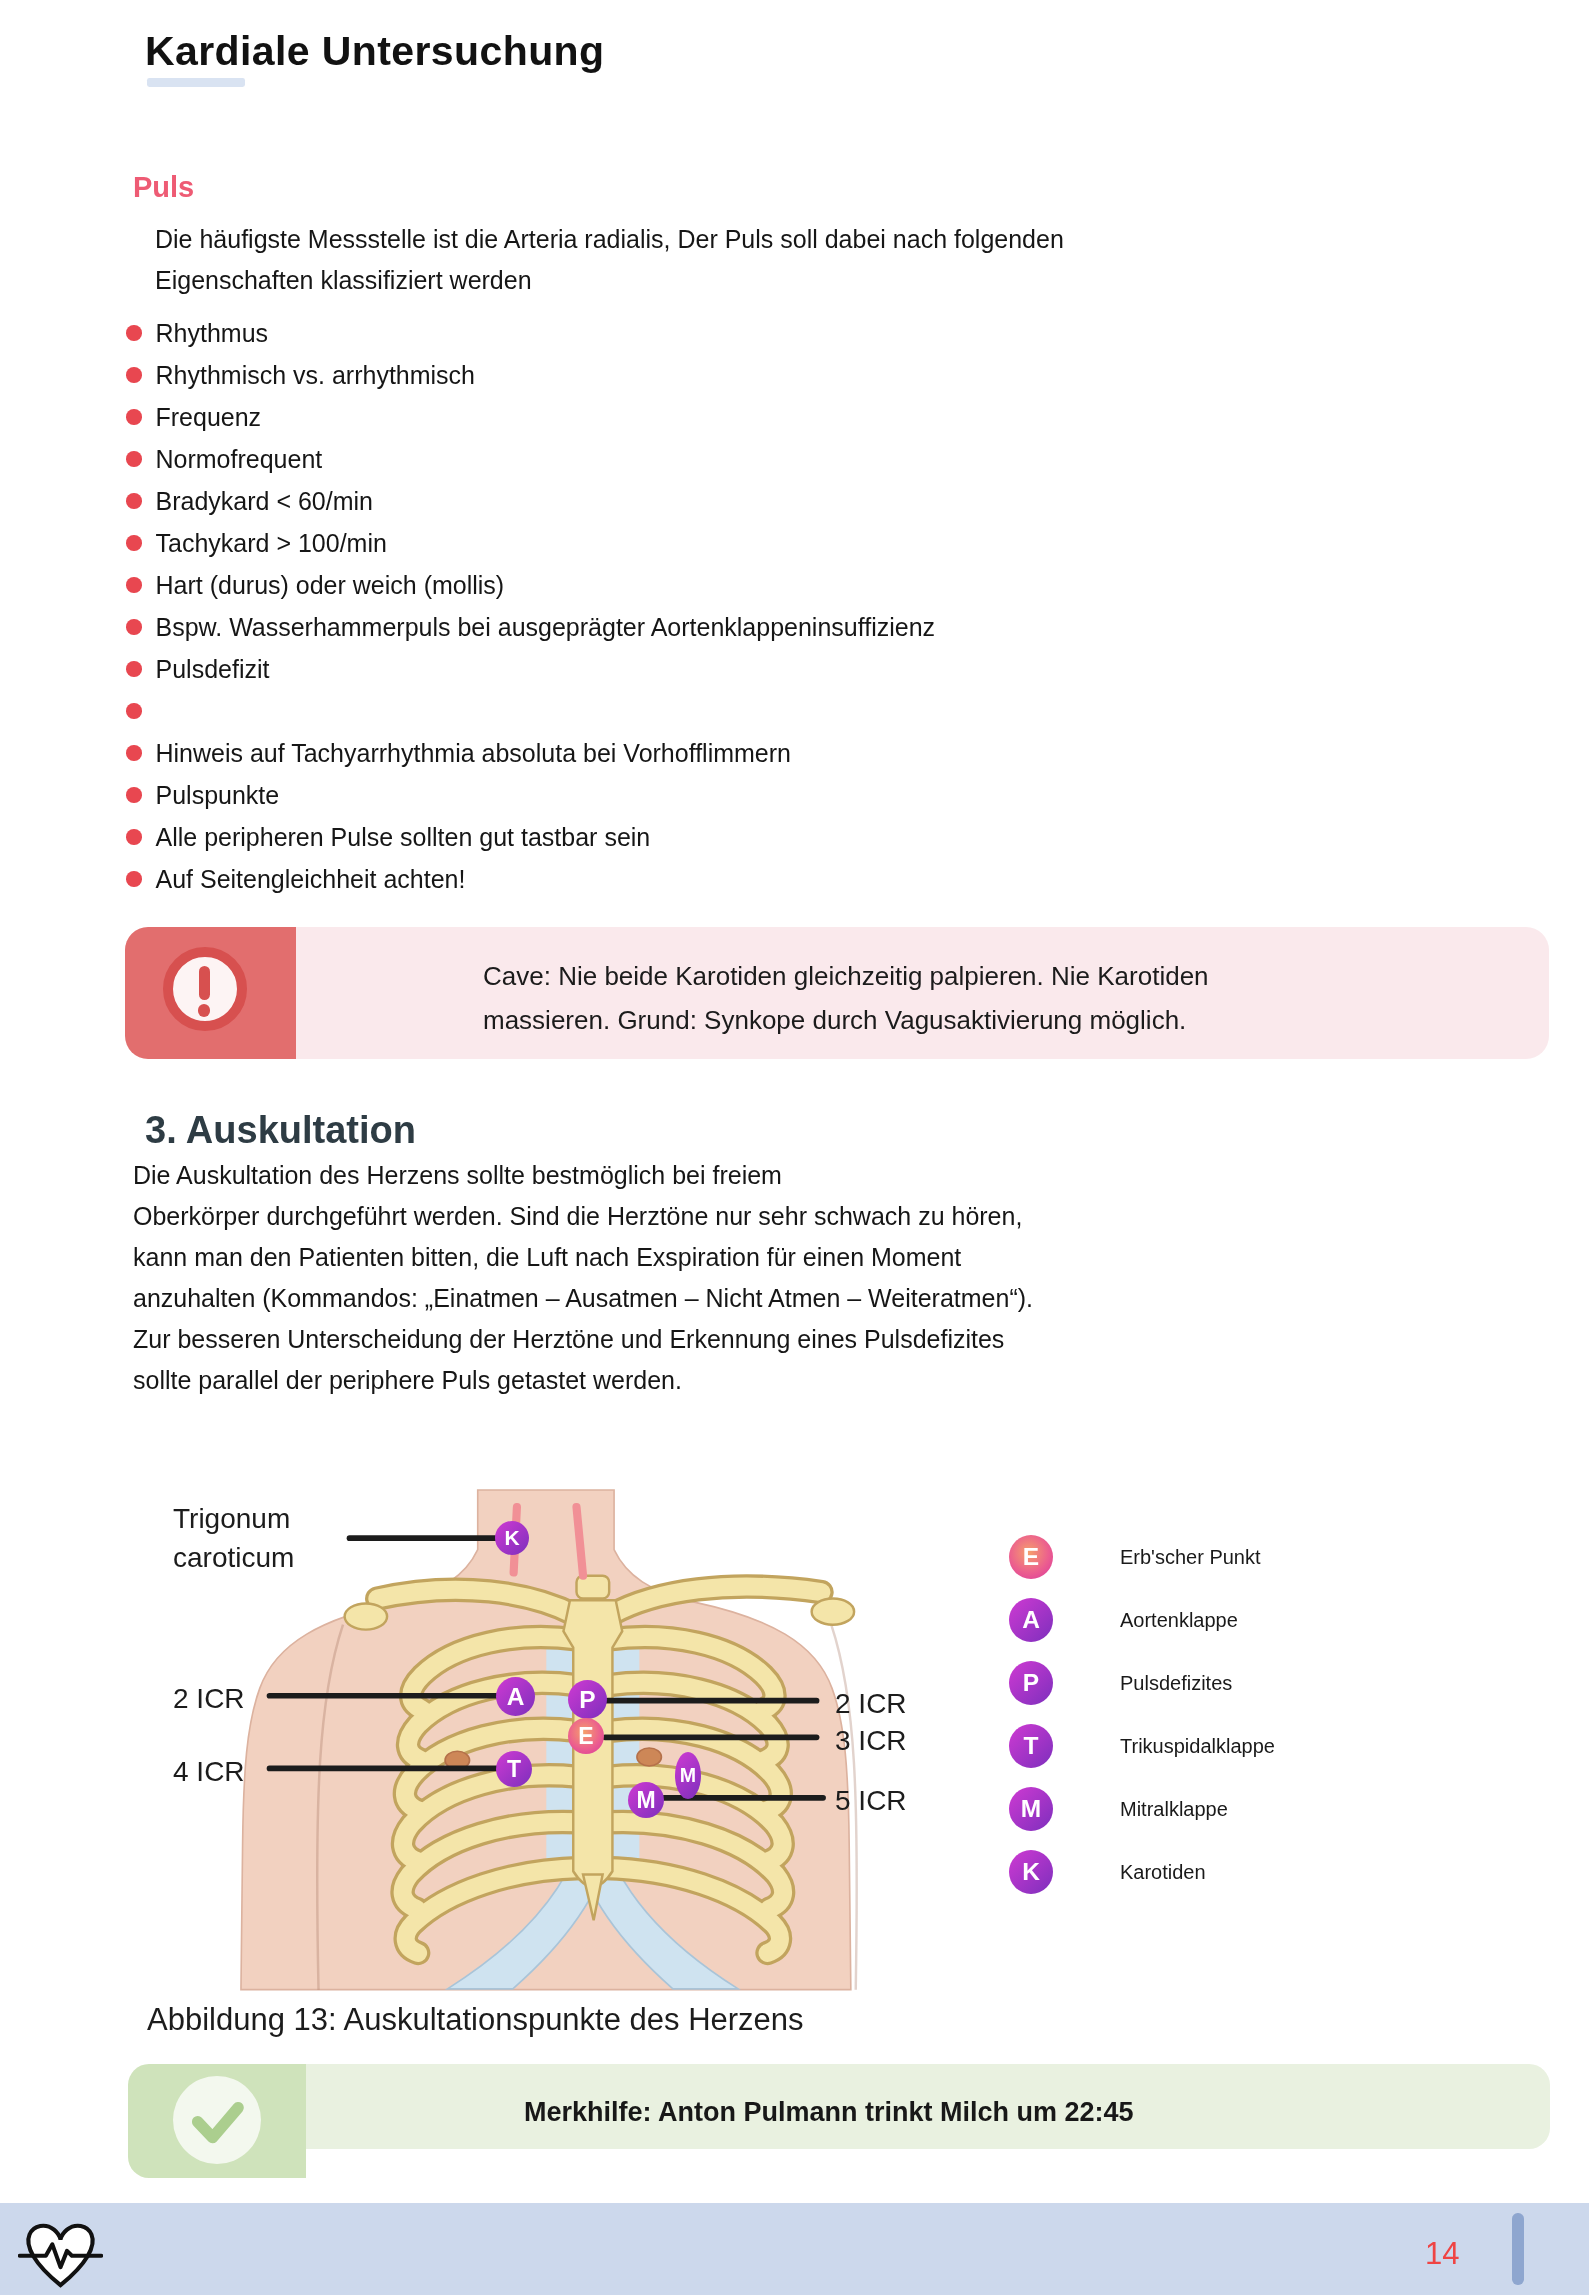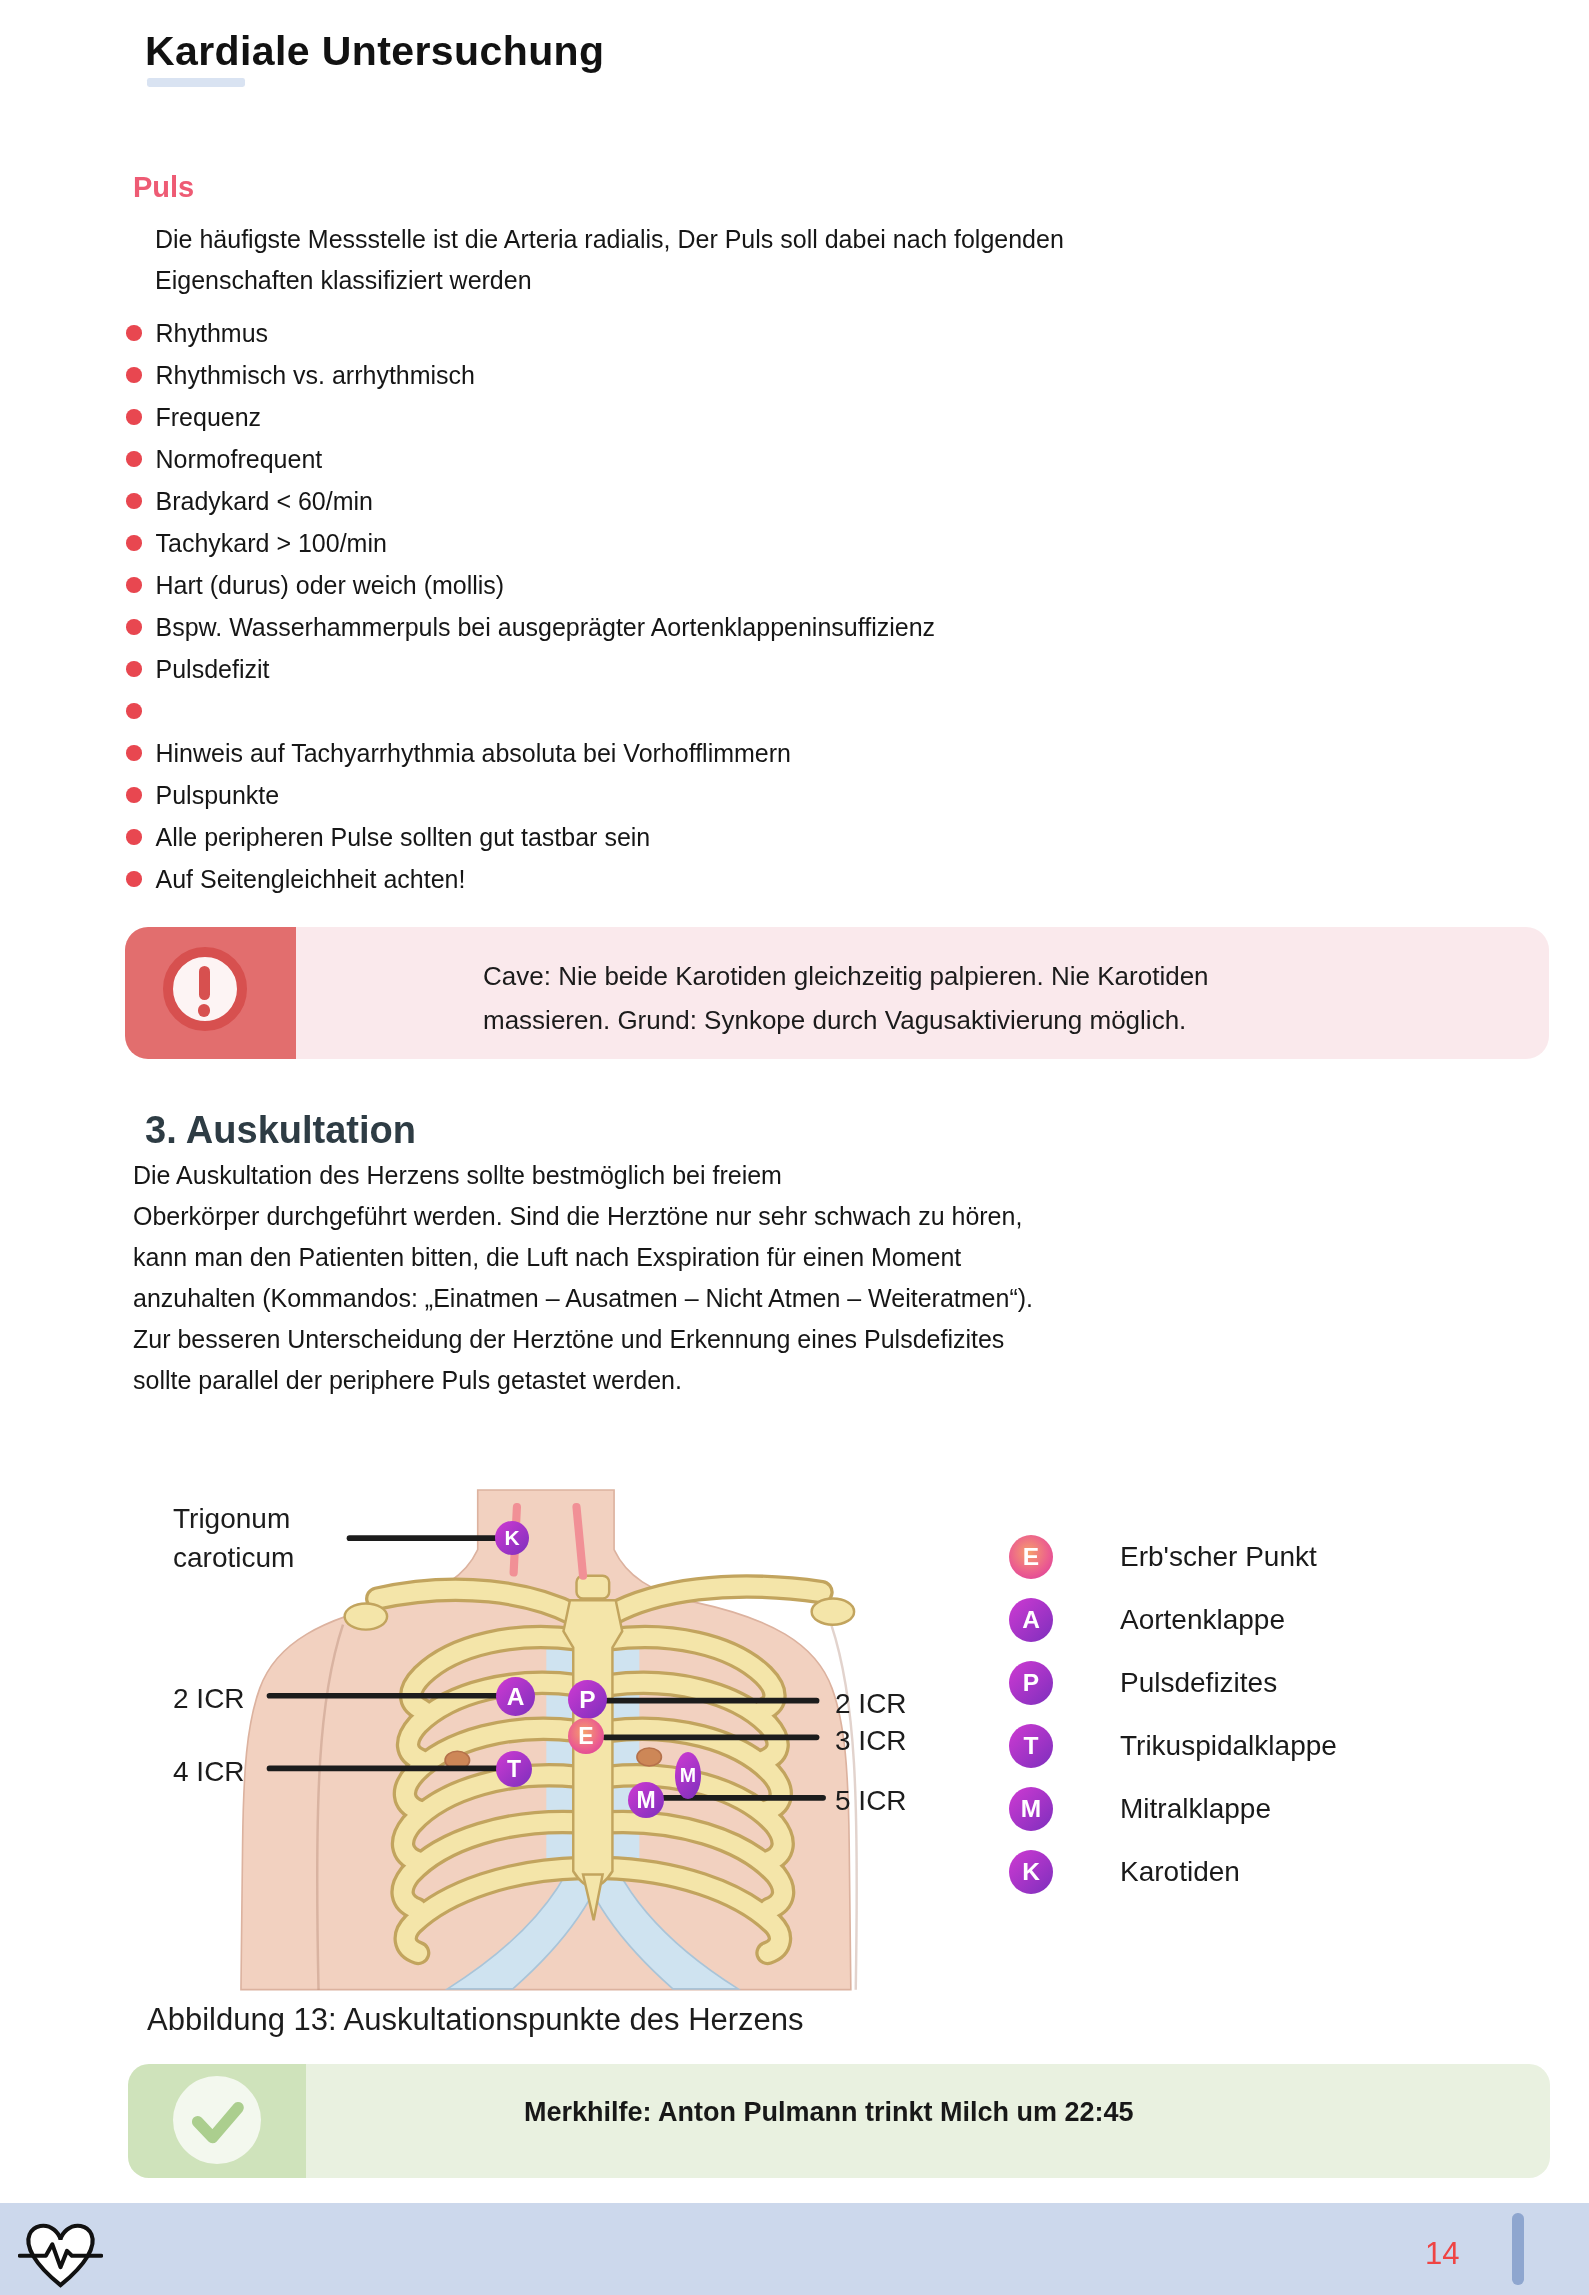--- a/index.html
+++ b/index.html
@@ -30,26 +30,26 @@
   
   .dlabel{font-size:28px;color:#1c1c1c;line-height:39px;}
   .marker{position:absolute;display:flex;align-items:center;justify-content:center;border-radius:50%;
           color:#fff;font-weight:700;background:linear-gradient(135deg,var(--marker-purple-1),var(--marker-purple-2));}
   .marker.pink{background:radial-gradient(circle at 45% 40%,var(--marker-pink-1),#ec5f8e 55%,var(--marker-pink-2));}
   .legend-row{position:absolute;left:1009px;display:flex;align-items:center;height:44px;}
   .legend-circle{width:44px;height:44px;border-radius:50%;display:flex;align-items:center;justify-content:center;
           color:#fff;font-weight:700;font-size:24.5px;flex:0 0 44px;
           background:linear-gradient(135deg,var(--marker-purple-1),var(--marker-purple-2));}
   .legend-circle.pink{background:radial-gradient(circle at 45% 40%,var(--marker-pink-1),#ec5f8e 55%,var(--marker-pink-2));}
-  .legend-label{margin-left:67px;font-size:28px;color:#1a1a1a;white-space:nowrap;}
+  .legend-label{margin-left:67px;font-size:20px;color:#1a1a1a;white-space:nowrap;}
   .caption{left:147px;top:2002px;font-size:31px;color:#1c1c1c;}
   
   .merk-box{left:128px;top:2064px;width:1422px;height:114px;}
   .merk-panel{left:0;top:0;width:178px;height:114px;background:var(--merk-panel);border-radius:21px 0 0 21px;}
-  .merk-body{left:178px;top:0;width:1244px;height:114px;background:var(--merk-bg);border-radius:0 21px 21px 0;}
+  .merk-body{left:178px;top:0;width:1244px;height:85px;background:var(--merk-bg);border-radius:0 21px 21px 0;}
   .merk-circle{left:45px;top:12.2px;width:88px;height:88px;border-radius:50%;background:var(--merk-circle);}
   .merk-text{left:218px;top:33px;font-size:27px;font-weight:600;color:#181818;}
   
   .footer{left:0;top:2203px;width:1589px;height:92px;background:var(--footer-bg);}
   .page-number{left:1425px;top:2236px;font-size:31px;color:#ef4444;}
   .footer-bar{left:1512px;top:2213px;width:12.2px;height:72px;border-radius:5.7px;background:var(--footer-bar);}
   svg{display:block;}
 </style>
 </head>
 <body>

